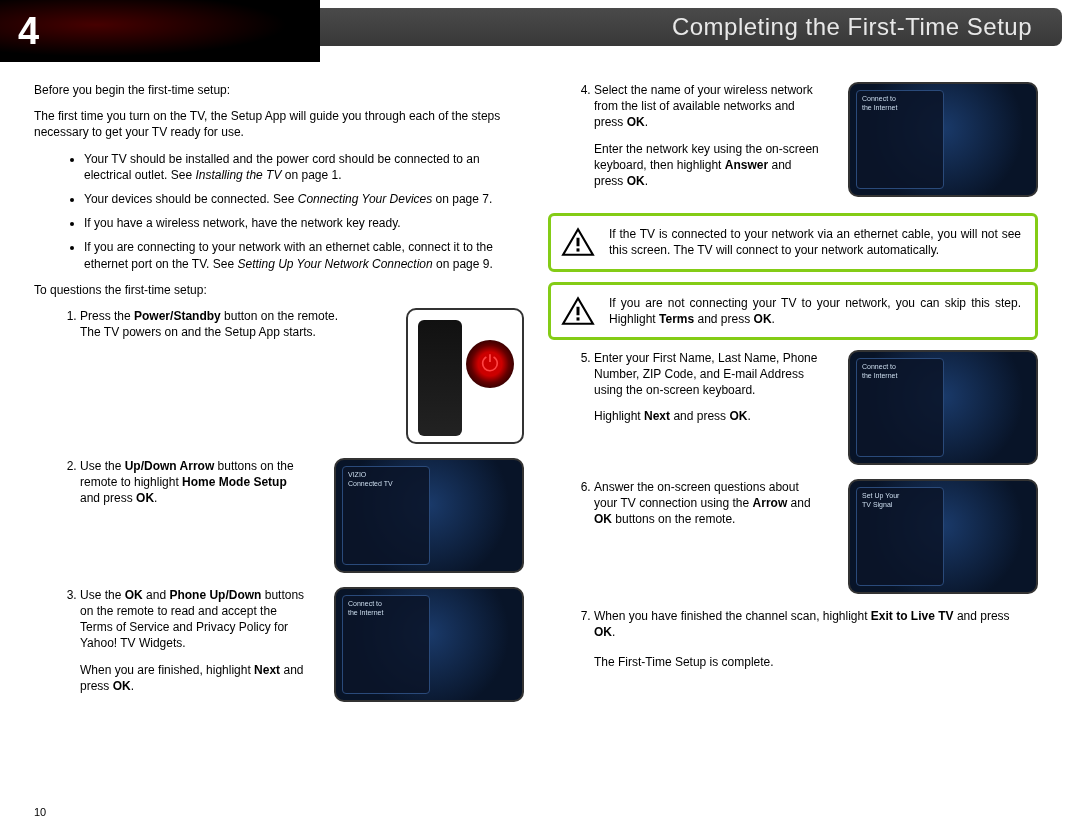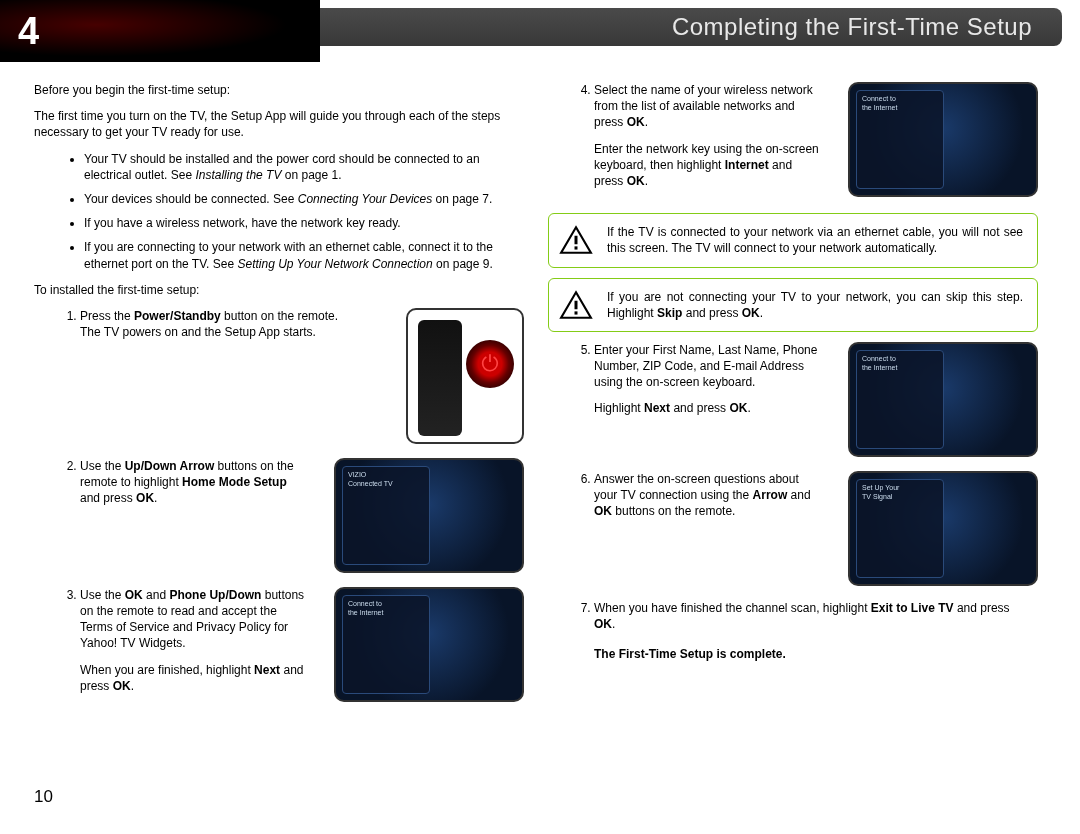--- a/index.html
+++ b/index.html
@@ -19,27 +19,27 @@
   ol.num > li { margin-bottom: 14px; position: relative; }
   .step { display: flex; gap: 20px; align-items: flex-start; }
   .step-text { flex: 1; padding-right: 8px; }
   .shot { width: 190px; height: 115px; border: 2px solid #333; border-radius: 10px; background: radial-gradient(circle at 50% 40%, #1a3a6a, #081428 70%); position: relative; overflow:hidden;}
   .shot-remote { width: 118px; height: 136px; border: 2px solid #333; border-radius: 10px; background: #fff; position: relative; margin-left:26px;}
   .remote { position:absolute; left:10px; top:10px; width:44px; height:116px; background:linear-gradient(#111,#222); border-radius:6px; }
   .pwr-ring { position:absolute; right:8px; top:30px; width:48px; height:48px; border-radius:50%; background:radial-gradient(circle,#c00 35%,#600 55%,#200 80%); display:flex;align-items:center;justify-content:center;}
   .pwr-ring::after{content:"\23FB"; color:#f44; font-size:22px;}
   .shot-panel { position:absolute; left:6px; top:6px; bottom:6px; width:88px; background:rgba(10,20,40,.85); border:1px solid #2a4a7a; border-radius:4px; }
   .shot-title { position:absolute; left:12px; top:10px; color:#cde; font-size:7px; }
-  .info { position: relative; border: 1px solid #84cc16; border-radius: 6px; padding: 10px 14px 10px 58px; margin: 10px 0; font-size: 12px; text-align: justify;}
+  .info { position: relative; border: 3px solid #84cc16; border-radius: 6px; padding: 10px 14px 10px 58px; margin: 10px 0; font-size: 12px; text-align: justify;}
   .warn-icon { position:absolute; left:10px; top:50%; transform:translateY(-50%); width:34px; height:30px; }
   .warn-icon svg { width:100%; height:100%; }
   .bold { font-weight: bold; }
   em { font-style: italic; }
-  .complete { font-weight: bold; margin-left: 46px; margin-top: 14px; }
-  .pagenum { position: absolute; left: 34px; bottom: 25px; font-size: 17px; }
+  .complete { font-weight: normal; margin-left: 46px; margin-top: 14px; }
+  .pagenum { position: absolute; left: 34px; bottom: 14px; font-size: 11px; }
 </style>
 </head>
 <body>
 
 <div class="header">
   <div class="header-left">
     <div class="chapter-num">4</div>
   </div>
   <div class="header-right">
     <div class="title">Completing the First-Time Setup</div>
@@ -50,21 +50,21 @@
 
   <div class="col">
     <p>Before you begin the first-time setup:</p>
     <p>The first time you turn on the TV, the Setup App will guide you through each of the steps necessary to get your TV ready for use.</p>
     <ul class="bul">
       <li><span>Your TV should be installed and the power cord should be connected to an electrical outlet. See </span><em>Installing the TV</em><span> on page 1.</span></li>
       <li><span>Your devices should be connected. See </span><em>Connecting Your Devices</em><span> on page 7.</span></li>
       <li><span>If you have a wireless network, have the network key ready.</span></li>
       <li><span>If you are connecting to your network with an ethernet cable, connect it to the ethernet port on the TV. See </span><em>Setting Up Your Network Connection</em><span> on page 9.</span></li>
     </ul>
-    <p>To installed the first-time setup:</p>
+    <p>To questions the first-time setup:</p>
 
     <ol class="num">
       <li>
         <div class="step">
           <div class="step-text">
             <span>Press the </span><span class="bold">Power/Standby</span><span> button on the remote. The TV powers on and the Setup App starts.</span>
           </div>
           <div class="shot-remote">
             <div class="remote"></div>
             <div class="pwr-ring"></div>
@@ -96,21 +96,21 @@
       </li>
     </ol>
   </div>
 
   <div class="col">
     <ol class="num" start="4">
       <li>
         <div class="step">
           <div class="step-text">
             <p><span>Select the name of your wireless network from the list of available networks and press </span><span class="bold">OK</span><span>.</span></p>
-            <p><span>Enter the network key using the on-screen keyboard, then highlight </span><span class="bold">Internet</span><span> and press </span><span class="bold">OK</span><span>.</span></p>
+            <p><span>Enter the network key using the on-screen keyboard, then highlight </span><span class="bold">Answer</span><span> and press </span><span class="bold">OK</span><span>.</span></p>
           </div>
           <div class="shot">
             <div class="shot-panel"></div>
             <div class="shot-title">Connect to<br>the Internet</div>
           </div>
         </div>
       </li>
     </ol>
 
     <div class="info">
@@ -125,21 +125,21 @@
     </div>
 
     <div class="info">
       <span class="warn-icon">
         <svg viewBox="0 0 32 28">
             <path d="M16 2 L30 26 H2 Z" fill="none" stroke="#000" stroke-width="2"></path>
             <rect x="14.6" y="10" width="2.8" height="8" fill="#000"></rect>
             <rect x="14.6" y="20" width="2.8" height="3" fill="#000"></rect>
           </svg>
       </span>
-      <span>If you are not connecting your TV to your network, you can skip this step. Highlight </span><span class="bold">Skip</span><span> and press </span><span class="bold">OK</span><span>.</span>
+      <span>If you are not connecting your TV to your network, you can skip this step. Highlight </span><span class="bold">Terms</span><span> and press </span><span class="bold">OK</span><span>.</span>
     </div>
 
     <ol class="num" start="5">
       <li>
         <div class="step">
           <div class="step-text">
             <p>Enter your First Name, Last Name, Phone Number, ZIP Code, and E-mail Address using the on-screen keyboard.</p>
             <p><span>Highlight </span><span class="bold">Next</span><span> and press </span><span class="bold">OK</span><span>.</span></p>
           </div>
           <div class="shot">

